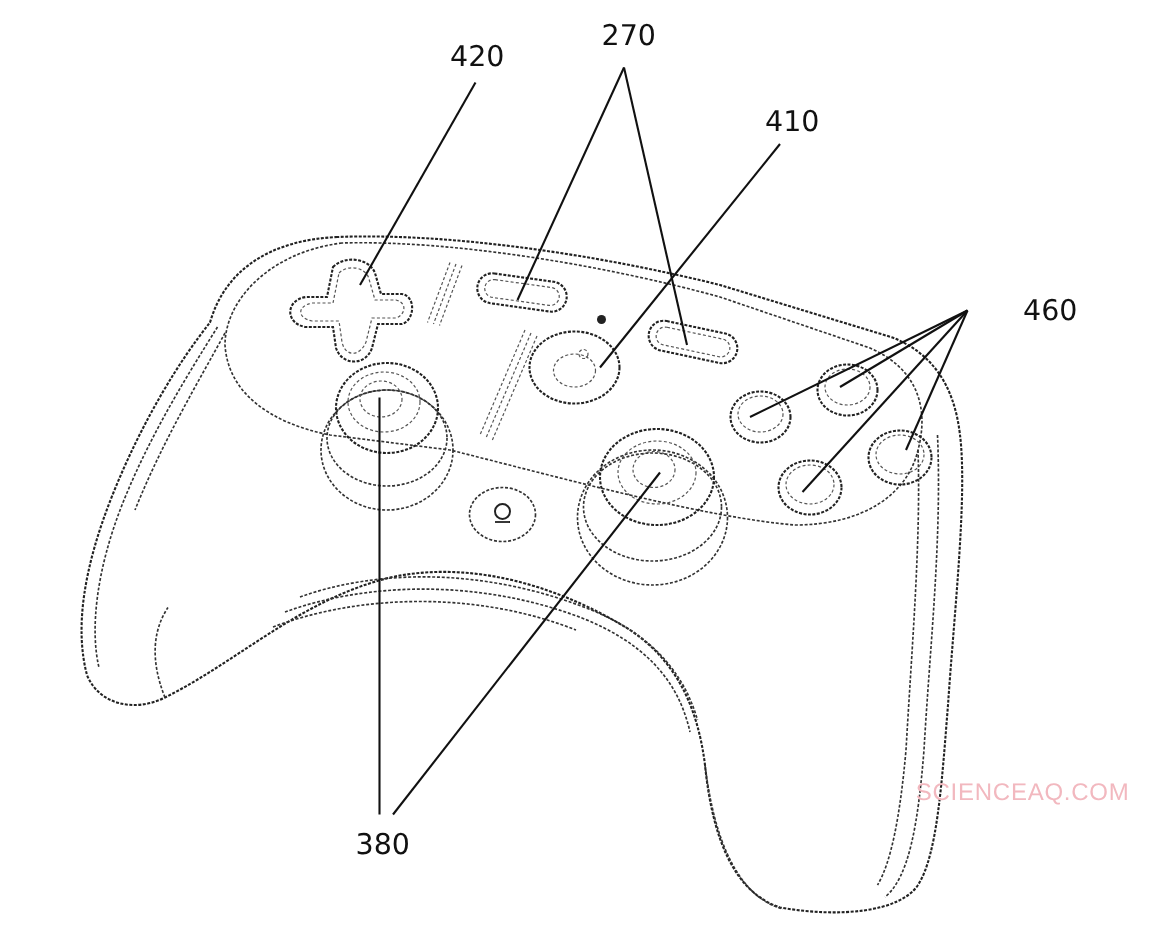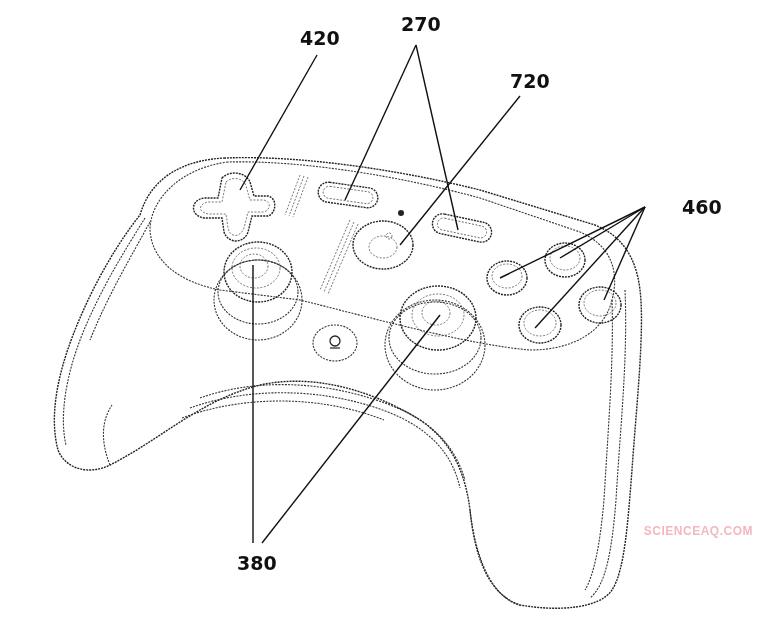--- a/index.html
+++ b/index.html
@@ -1,19 +1,19 @@
 <!DOCTYPE html>
 <html><head>
   <meta charset="utf-8">
   <style>
     html, body { margin: 0; padding: 0; background: #ffffff; }
     body { width: 769px; height: 630px; position: relative; overflow: hidden; font-family: "DejaVu Sans", sans-serif; }
-    #figure { position: absolute; left: 0; top: 0; width: 769px; height: 542px; font-weight: bold; }
+    #figure { position: absolute; left: 0; top: 0; width: 769px; height: 542px; }
     .ref-label { position: absolute; font-family: "DejaVu Sans", sans-serif; font-size: 19px; color: #111111; letter-spacing: 0px; }
-    .watermark { position: absolute; right: 16px; bottom: 4px; font-family: "Liberation Sans", sans-serif; font-size: 12px; color: #f2b8bf; letter-spacing: 0.5px; }
+    .watermark { position: absolute; right: 16px; bottom: 4px; font-family: "Liberation Sans", sans-serif; font-size: 16px; color: #f2b8bf; letter-spacing: 0.5px; }
     svg .outline { fill: none; stroke: #333; stroke-width: 1.1; stroke-dasharray: 2 1.2; }
     svg .outline-heavy { fill: none; stroke: #222; stroke-width: 1.4; stroke-dasharray: 2 1; }
     svg .hatch { fill: none; stroke: #555; stroke-width: 0.8; stroke-dasharray: 2 1.5; }
     svg .leader { fill: none; stroke: #111; stroke-width: 1.4; }
   </style>
 </head>
 <body>
 
 <div id="figure">
   <svg width="769" height="630" viewBox="0 0 769 630">
@@ -113,18 +113,18 @@
       <line class="leader" x1="645" y1="207" x2="535" y2="328"></line>
       <line class="leader" x1="645" y1="207" x2="604" y2="300"></line>
 
       <line class="leader" x1="253" y1="265" x2="253" y2="543"></line>
       <line class="leader" x1="440" y1="315" x2="262" y2="543"></line>
     </g>
   </svg>
 
   <div class="ref-label" style="left:300px; top:27px;">420</div>
   <div class="ref-label" style="left:401px; top:13px;">270</div>
-  <div class="ref-label" style="left:510px; top:70px;">720</div>
+  <div class="ref-label" style="left:510px; top:70px;">410</div>
   <div class="ref-label" style="left:658px; top:196px;margin-left:24px;">460</div>
   <div class="ref-label" style="left:237px; top:552px;">380</div>
 
   <div class="watermark">SCIENCEAQ.COM</div>
 </div>
 
 </body></html>

